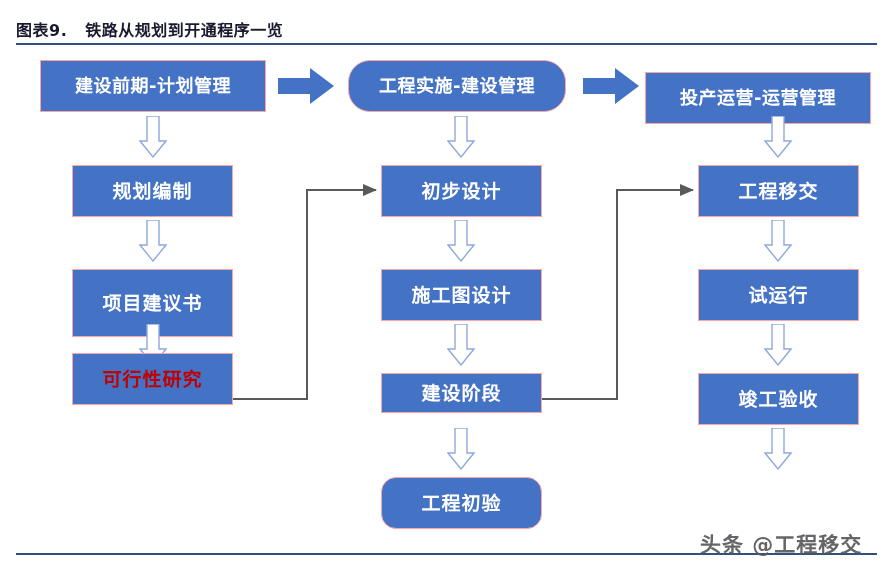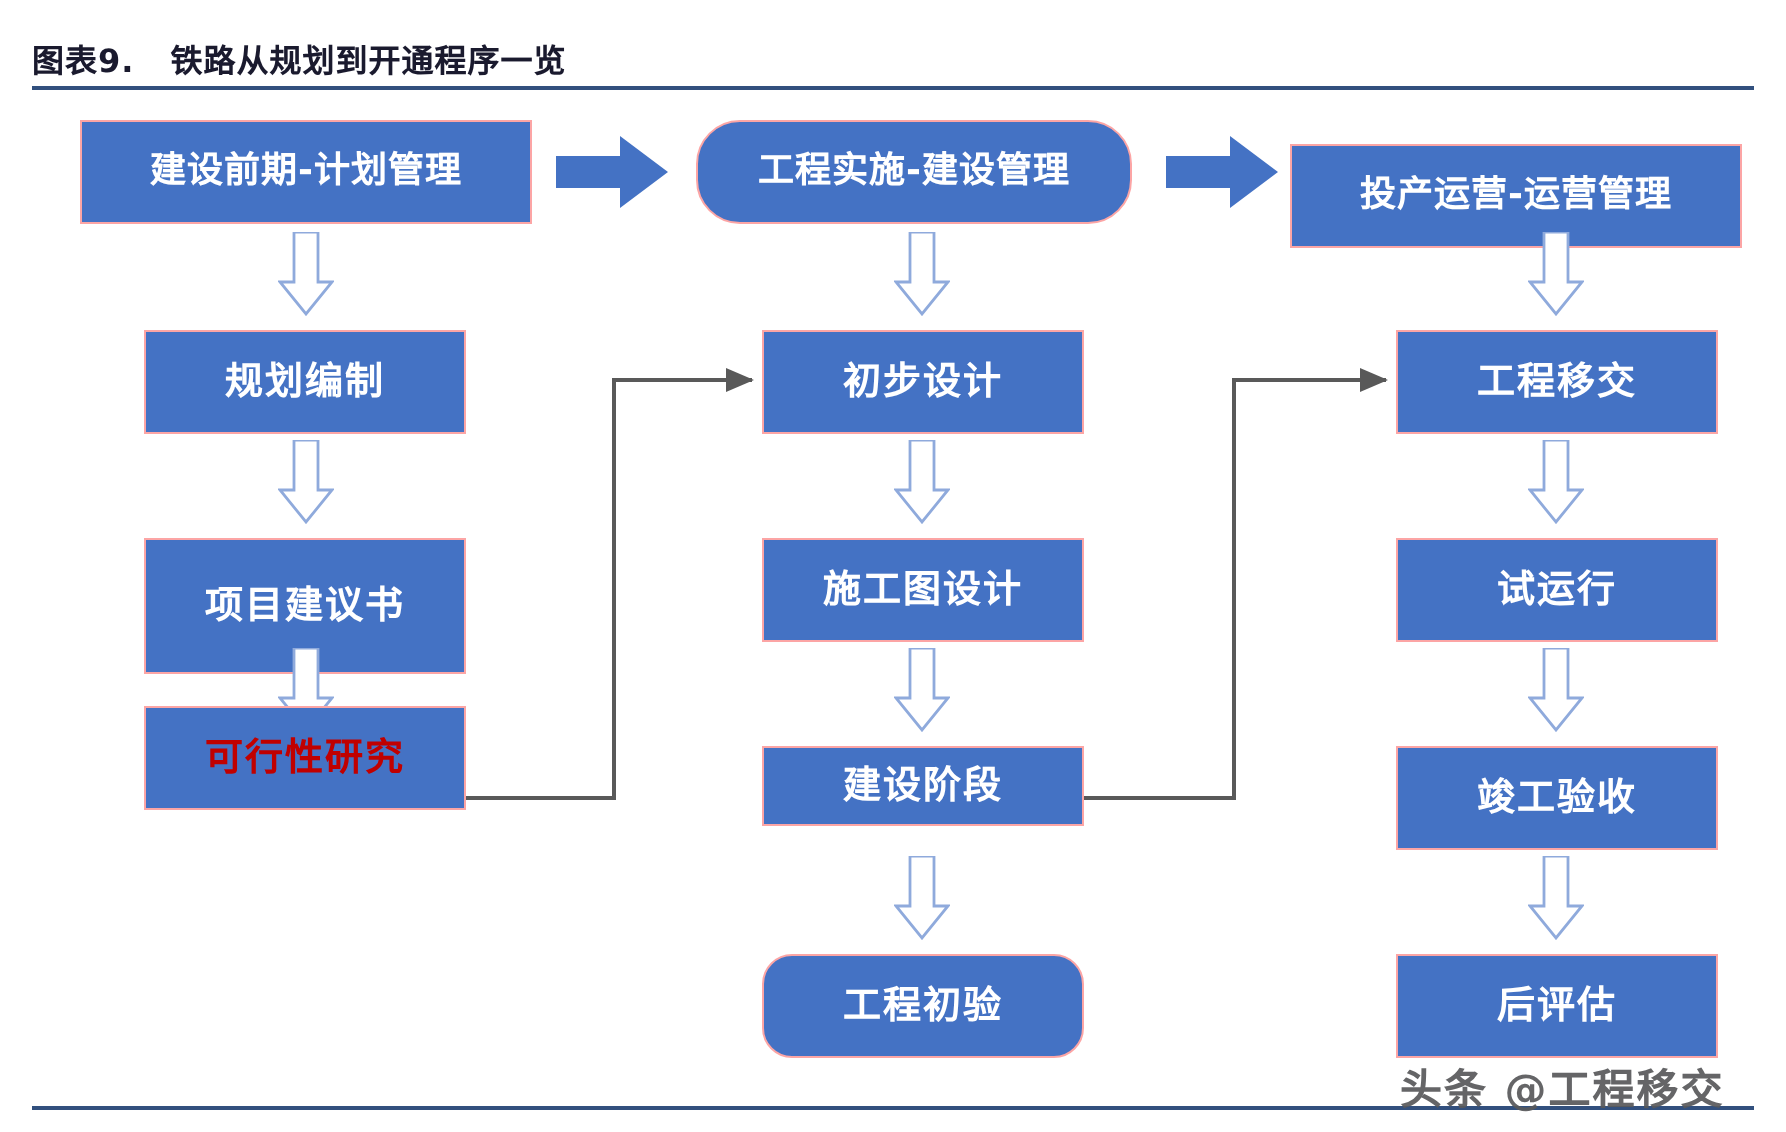--- a/index.html
+++ b/index.html
@@ -187,21 +187,20 @@
       <polygon points="8,0 20,0 20,25 27,25 14,41 1,25 8,25" fill="#FFFFFF" stroke="#8FAADC" stroke-width="1.4"></polygon>
     </svg>
   </div>
   <div class="node" style="left:698px;top:373px;width:161px;height:52px;">竣工验收</div>
 
   <div class="down-arrow" style="left:764px;top:428px;">
     <svg width="28" height="42" viewBox="0 0 28 42" xmlns="http://www.w3.org/2000/svg">
       <polygon points="8,0 20,0 20,25 27,25 14,41 1,25 8,25" fill="#FFFFFF" stroke="#8FAADC" stroke-width="1.4"></polygon>
     </svg>
   </div>
-  <div class="node" style="left:698px;top:477px;width:161px;height:52px;">后评估</div>
 
   <svg class="connector-layer" width="893" height="566" xmlns="http://www.w3.org/2000/svg">
     <defs>
       <marker id="arrowhead" markerWidth="7" markerHeight="6" refX="6.5" refY="3" orient="auto" markerUnits="strokeWidth">
         <polygon points="0,0 7,3 0,6" fill="#595959"></polygon>
       </marker>
     </defs>
 
     <polyline points="233,399 307,399 307,190 376,190" fill="none" stroke="#595959" stroke-width="2" marker-end="url(#arrowhead)"></polyline>
 

